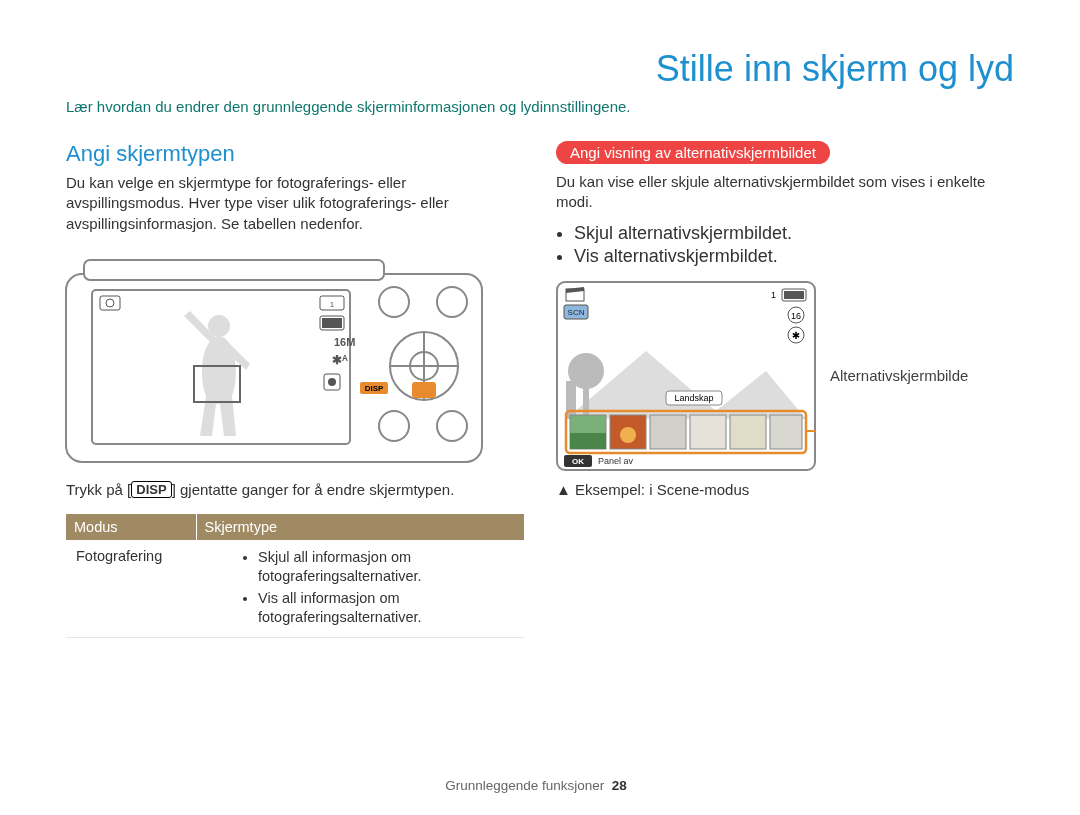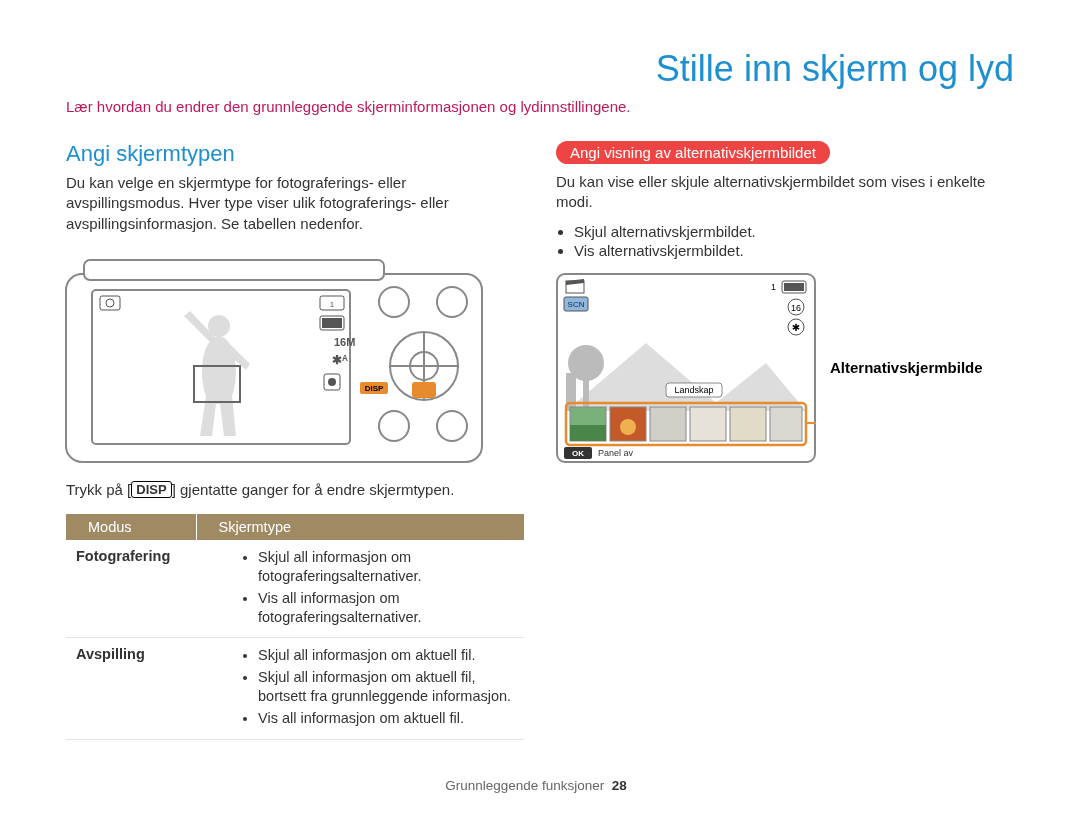--- a/index.html
+++ b/index.html
@@ -15,21 +15,21 @@
   }
   .page-title {
     font-size: 36px;
     color: #1e8fcf;
     font-weight: 400;
     margin: 0 0 8px 0;
     text-align: right;
   }
   .page-subtitle {
     font-size: 15px;
-    color: #be185d;
+    color: #0f766e;
     margin: 0 0 26px 0;
   }
   .cols {
     display: flex;
     gap: 32px;
   }
   .col {
     flex: 1;
     min-width: 0;
   }
@@ -53,21 +53,21 @@
     border-radius: 20px;
     margin-bottom: 8px;
   }
   .instruct {
     font-size: 16px;
     margin: 14px 0 4px 0;
   }
   ul.bullets {
     margin: 0 0 14px 0;
     padding-left: 18px;
-    font-size: 15px;
+    font-size: 18px;
   }
   ul.bullets li { margin-bottom: 2px; }
   .btn-label {
     display: inline-block;
     font-family: Arial;
     font-weight: bold;
     font-size: 13px;
     border: 1px solid #000;
     border-radius: 3px;
     padding: 0 4px;
@@ -85,50 +85,49 @@
   .alt-diagram-wrap {
     display: flex;
     align-items: center;
     gap: 14px;
   }
   .alt-diagram {
     width: 260px;
     height: 190px;
   }
   .alt-callout {
-    color: #000000;
-    font-size: 15px;
-    font-weight: bold;
+    color: #404040;
+    font-size: 15px;
   }
   .example-line {
     font-size: 15px;
     margin-top: 10px;
   }
   
   table.modes {
     border-collapse: collapse;
     width: 100%;
     font-size: 14.5px;
     margin-top: 14px;
   }
   table.modes th {
     background: #a08a63;
     color: #fff;
     text-align: left;
     font-weight: normal;
-    padding: 5px 22px;
+    padding: 5px 8px;
     border-right: 1px solid #fff;
   }
   table.modes th:last-child { border-right: none; }
   table.modes td {
     padding: 8px 10px;
     vertical-align: top;
     border-bottom: 1px solid #e5e5e5;
   }
-  table.modes td.rowhdr { width: 110px; font-weight: bold; }
+  table.modes td.rowhdr { width: 110px; }
   table.modes ul { margin: 0; padding-left: 16px; }
   table.modes ul li { margin-bottom: 3px; line-height:1.3;margin-left:36px; }
   
   .footer {
     position: absolute;
     bottom: 22px;
     left: 0; right: 8px;
     text-align: center;
     font-size: 13.5px;
     color: #666;
@@ -212,30 +211,20 @@
       </tr>
       <tr>
         <td class="rowhdr">Fotografering</td>
         <td>
           <ul>
             <li>Skjul all informasjon om fotograferingsalternativer.</li>
             <li>Vis all informasjon om fotograferingsalternativer.</li>
           </ul>
         </td>
       </tr>
-      <tr>
-        <td class="rowhdr">Avspilling</td>
-        <td>
-          <ul>
-            <li>Skjul all informasjon om aktuell fil.</li>
-            <li>Skjul all informasjon om aktuell fil, bortsett fra grunnleggende informasjon.</li>
-            <li>Vis all informasjon om aktuell fil.</li>
-          </ul>
-        </td>
-      </tr>
     </tbody>
       </table>
   </div>
 
   <div class="col">
     <div class="pill-heading">Angi visning av alternativskjermbildet</div>
     <p class="body-text">Du kan vise eller skjule alternativskjermbildet som vises i enkelte modi.</p>
 
     <ul class="bullets">
       <li>Skjul alternativskjermbildet.</li>
@@ -286,18 +275,19 @@
 
         <rect x="8" y="174" width="28" height="12" rx="2" fill="#333"></rect>
         <text x="22" y="183" font-size="8" fill="#fff" text-anchor="middle" font-weight="bold">OK</text>
         <text x="42" y="183" font-size="9" fill="#333">Panel av</text>
 
         <line x1="250" y1="150" x2="290" y2="150" stroke="#e88a2e" stroke-width="2"></line>
       </svg>
       <div class="alt-callout">Alternativskjermbilde</div>
     </div>
 
+    <p class="example-line">▲ Eksempel: i Scene-modus</p>
   </div>
 </div>
 
 <div class="footer">
   <span>Grunnleggende funksjoner</span>&nbsp;&nbsp;<span class="pg">28</span>
 </div>
 
 </body></html>

